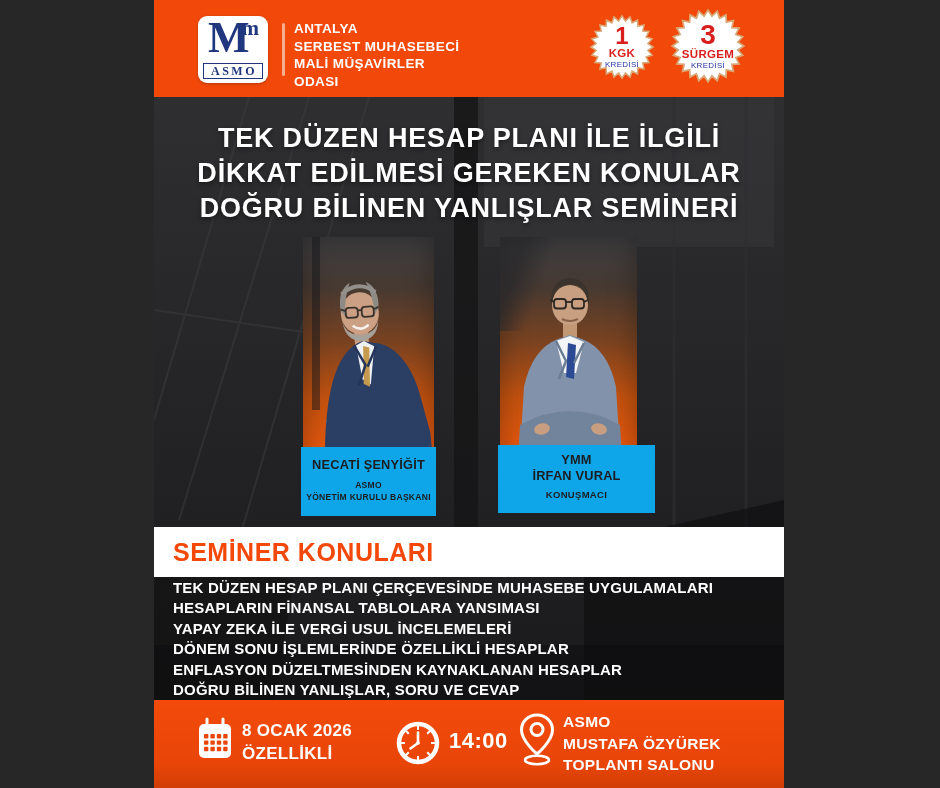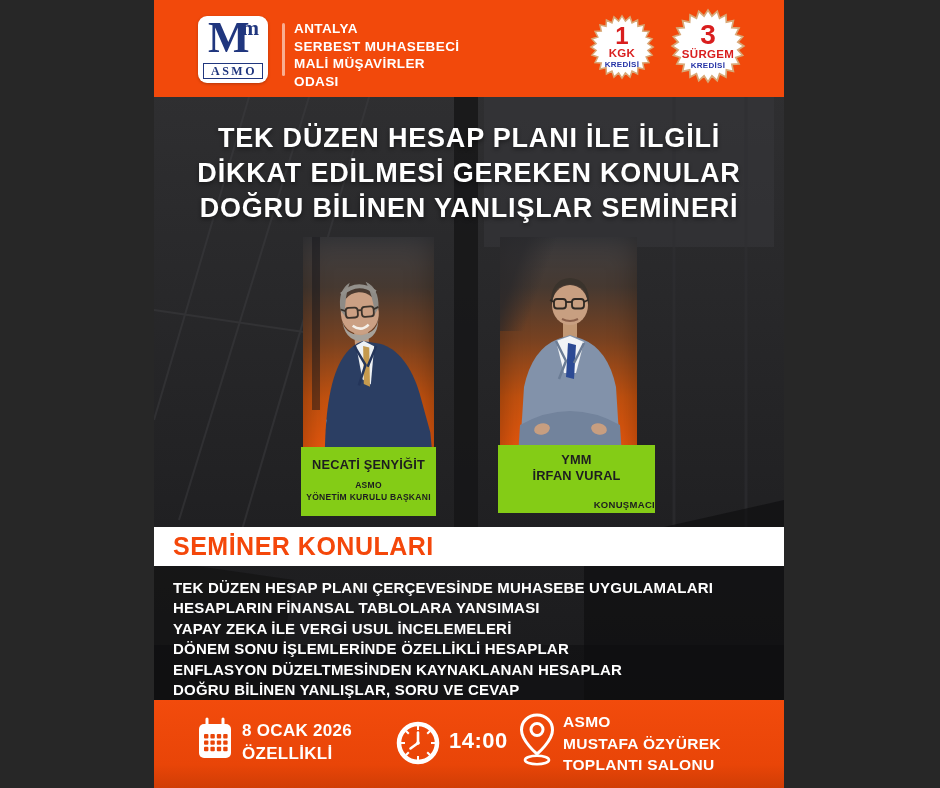--- a/index.html
+++ b/index.html
@@ -23,47 +23,47 @@
   .org{position:absolute;left:140px;top:20px;color:#fff;font-weight:700;font-size:13.5px;
     line-height:17.5px;letter-spacing:.4px;}
   .badge{position:absolute;display:flex;flex-direction:column;align-items:center;justify-content:center;text-align:center;}
   .badge svg{position:absolute;inset:0;width:100%;height:100%;}
   .badge-txt{position:relative;z-index:1;display:flex;flex-direction:column;align-items:center;}
   .b1{left:435px;top:14px;width:66px;height:66px;}
   .b2{left:516px;top:8px;width:76px;height:76px;}
   .badge-num{font-size:24px;font-weight:800;color:#D91E1E;line-height:22px;}
   .b2 .badge-num{font-size:28px;line-height:26px;}
   .badge-label{font-size:11.5px;font-weight:800;color:#D91E1E;line-height:13px;letter-spacing:.3px;}
-  .badge-sub{font-size:8px;font-weight:700;color:#2533A6;line-height:10px;letter-spacing:.3px;}
+  .badge-sub{font-size:8px;font-weight:400;color:#2533A6;line-height:10px;letter-spacing:.3px;}
 
   
   .title{position:absolute;left:0;top:121px;width:630px;text-align:center;z-index:2;color:#fff;
     font-size:27px;font-weight:800;line-height:35px;letter-spacing:.8px;text-shadow:0 2px 4px rgba(0,0,0,.45);}
 
   
   .panel{position:absolute;z-index:1;overflow:hidden;
     background:linear-gradient(180deg,#3e3e41 0%,#463931 18%,#7a4220 38%,#c4520f 58%,#ea580d 78%,#cf4b08 100%);
     box-shadow:inset 0 0 28px rgba(0,0,0,.35);}
   .p1{left:149px;top:237px;width:131px;height:279px;}
   .p2{left:346px;top:237px;width:137px;height:276px;}
   .p1::before{content:"";position:absolute;left:9px;top:0;width:8px;height:62%;background:rgba(22,22,25,.5);}
   .p2::before{content:"";position:absolute;left:0;top:0;width:100%;height:34%;
     background:linear-gradient(110deg,rgba(40,40,43,.75) 0 16%,rgba(40,40,43,0) 34%);}
   .panel svg{position:absolute;left:0;bottom:0;width:100%;height:100%;}
 
   
-  .card{position:absolute;background:#84cc16;z-index:2;text-align:center;color:#1d1d20;box-sizing:border-box;}
+  .card{position:absolute;background:#0ea5e9;z-index:2;text-align:center;color:#1d1d20;box-sizing:border-box;}
   .c1{left:147px;top:447px;width:135px;height:69px;padding-top:10px;}
   .c2{left:344px;top:445px;width:157px;height:68px;padding-top:7px;}
   .card-name{font-size:12.8px;font-weight:800;line-height:16px;letter-spacing:.2px;}
   .card-roles{margin-top:7px;font-size:8.5px;font-weight:700;line-height:11.5px;letter-spacing:.3px;}
-  .c2 .card-roles{margin-top:15px;font-size:9.5px;text-align:right;}
-
-  
-  .topics-bar{position:absolute;left:0;top:527px;width:630px;height:39px;background:#fff;z-index:2;
+  .c2 .card-roles{margin-top:5px;font-size:9.5px;}
+
+  
+  .topics-bar{position:absolute;left:0;top:527px;width:630px;height:50px;background:#fff;z-index:2;
     display:flex;align-items:center;padding-left:19px;box-sizing:border-box;}
   .topics-bar span{color:#F4470A;font-size:25px;font-weight:800;letter-spacing:.5px;}
   .topics{position:absolute;left:19px;top:578px;z-index:2;margin:0;padding:0;list-style:none;color:#fff;
     font-size:15px;font-weight:600;line-height:20.4px;letter-spacing:.2px;}
 
   
   .ftr{position:absolute;left:0;top:700px;width:630px;height:92px;z-index:3;
     background:linear-gradient(180deg,#F24B0C 0%,#E94508 70%,#CC3C05 100%);}
   .f-icon{position:absolute;}
   .f-cal{left:42px;top:16px;}

